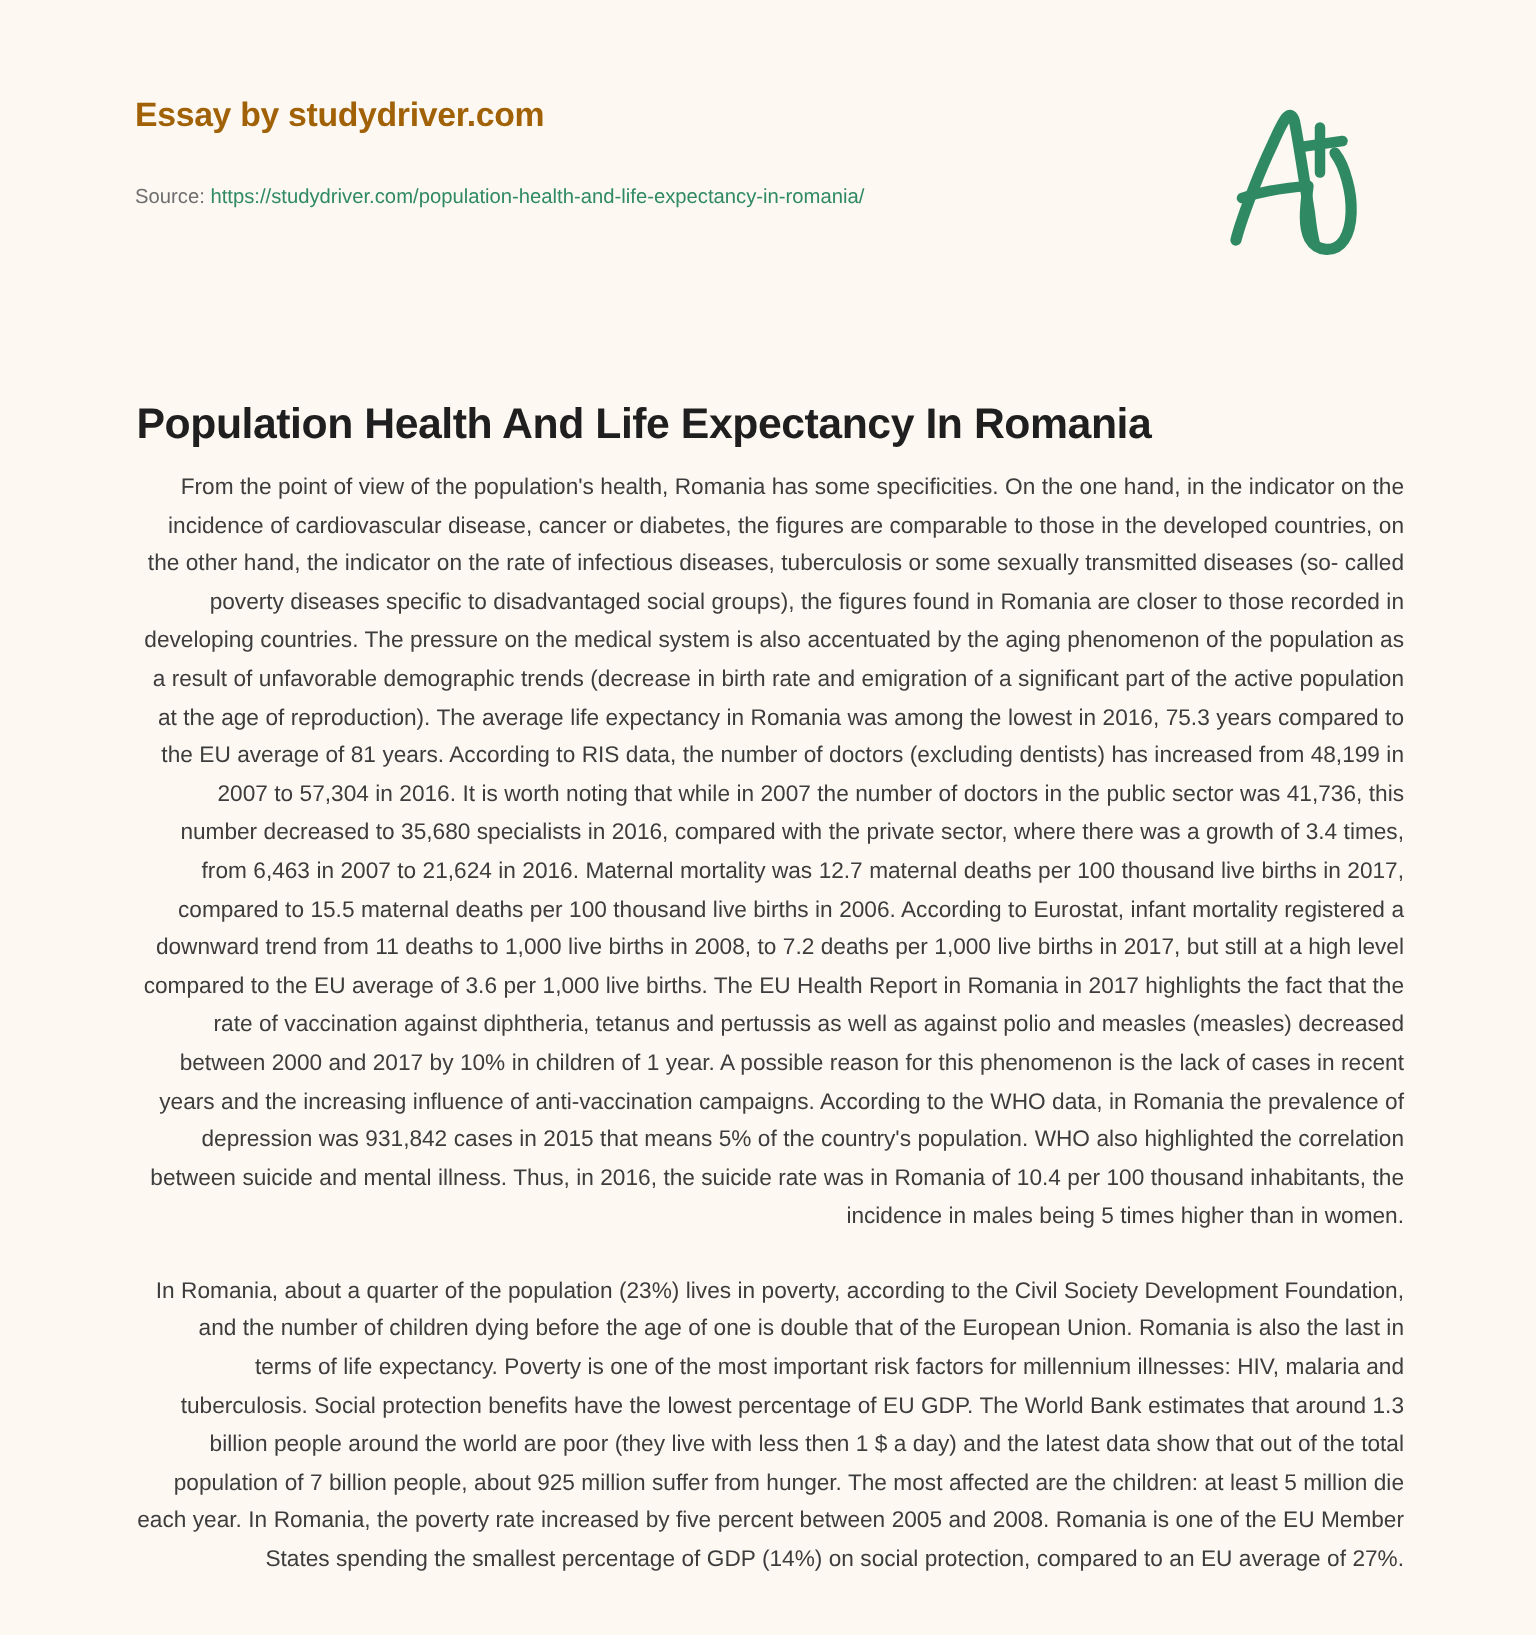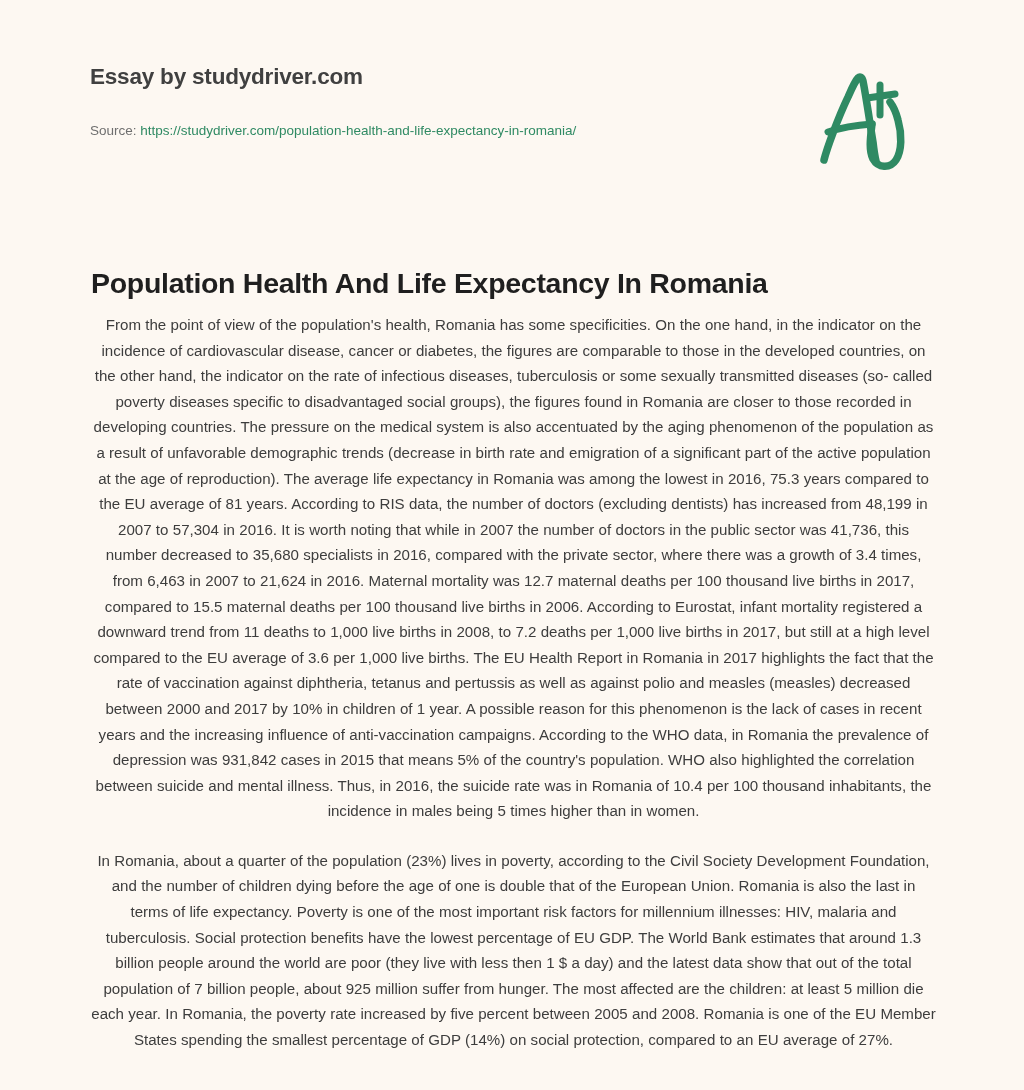--- a/index.html
+++ b/index.html
@@ -31,21 +31,21 @@
     width: 1024px;
     height: 205px;
   }
 
   .brand-line {
     position: absolute;
     left: 90px;
     top: 64px;
     font-size: 22.5px;
     font-weight: bold;
-    color: #404040;
+    color: #a16207;
     letter-spacing: -0.2px;
     white-space: nowrap;
   }
 
   .source-line {
     position: absolute;
     left: 90px;
     top: 123px;
     font-size: 13.5px;
     color: #6f6f6f;
@@ -95,21 +95,21 @@
     left: 91px;
     top: 312px;
     width: 845px;
   }
 
   .body-copy p {
     margin: 0 0 24px 0;
     font-size: 15.1px;
     line-height: 25.6px;
     color: #3d3d3d;
-    text-align: center;
+    text-align: right;
     word-spacing: 0.1px;
   }
 
   .body-copy p:last-child {
     margin-bottom: 12px;
   }
 </style>
 </head>
 <body>
 

